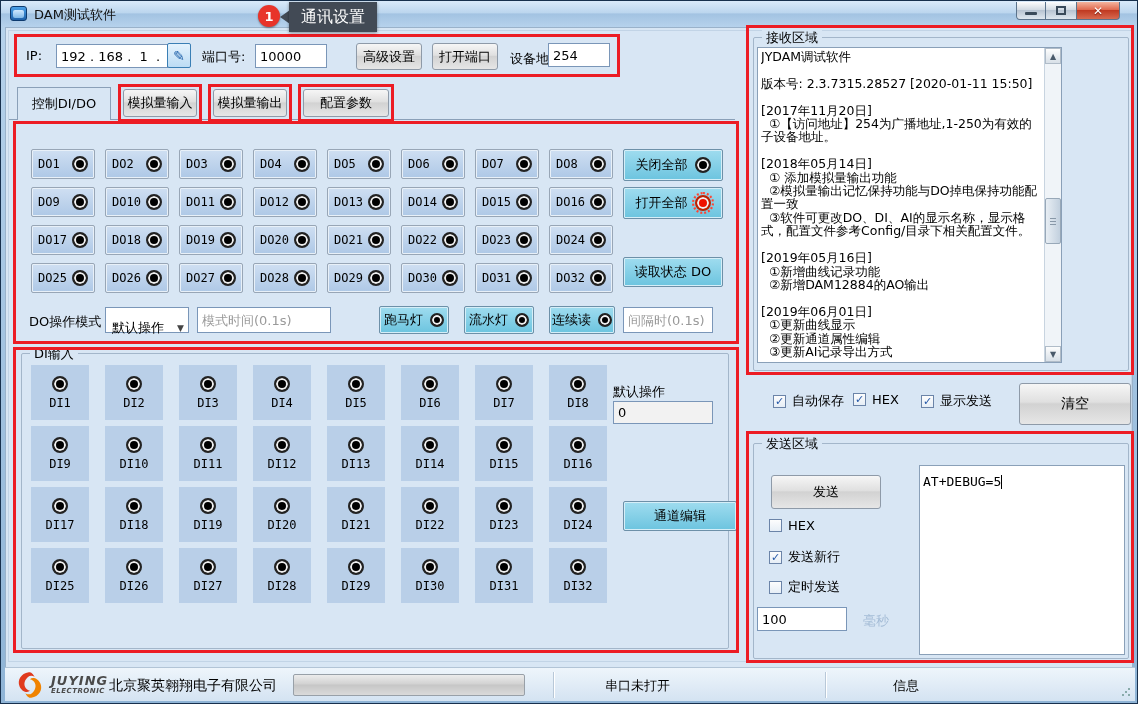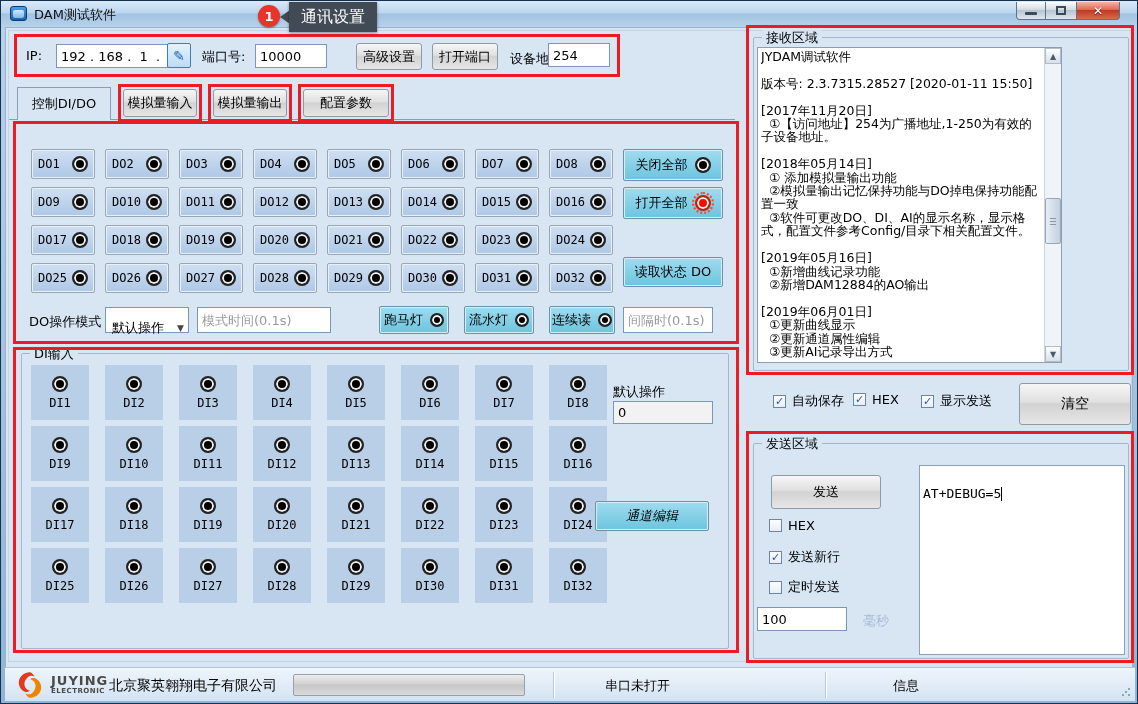--- a/index.html
+++ b/index.html
@@ -86,21 +86,21 @@
   .scroll-thumb { position:absolute; left:0; top:150px; width:16px; height:46px; background:linear-gradient(90deg,#e8eef4,#c2d0de);
                   border:1px solid #98a8b8; border-radius:2px; cursor:grab; }
   .scroll-thumb::after { content:""; position:absolute; left:4px; right:4px; top:19px; height:1px; background:#8898a8;
                   box-shadow:0 3px 0 #8898a8, 0 6px 0 #8898a8; }
 
   .checkbox { display:inline-flex; width:13px; height:13px; border:1px solid #6b84a8; background:linear-gradient(#fdfdfd,#e6eef6);
               align-items:center; justify-content:center; font-size:11px; font-weight:bold; color:#2458a8; cursor:pointer; flex:none; }
   .cb-row { position:absolute; display:flex; align-items:center; gap:6px; font-size:13px; }
 
   .send-text { position:absolute; left:918px; top:464px; width:206px; height:190px; background:#fff; border:1px solid #8aa0b8;
-               font-size:13px; font-family:"DejaVu Sans Mono","Liberation Mono",monospace; padding:20px 3px; }
+               font-size:13px; font-family:"DejaVu Sans Mono","Liberation Mono",monospace; padding:8px 3px; }
   .caret { display:inline-block; width:1px; height:14px; background:#000; vertical-align:text-bottom; }
 
   
   .statusbar { position:absolute; left:4px; top:666px; width:1130px; height:34px;
                background:linear-gradient(#eef5fb,#d4e3f2); border-top:1px solid #b2c4d6; }
   .sb-sep { position:absolute; top:4px; width:1px; height:26px; background:#b8c8d8; box-shadow:1px 0 0 #fff; }
   .progress { position:absolute; left:288px; top:6px; width:232px; height:22px; border:1px solid #98a0a8; border-radius:2px;
               background:linear-gradient(#ececec,#d2d2d2 45%,#c6c6c6 50%,#dadada); }
   .grip { position:absolute; right:4px; bottom:4px; width:10px; height:10px;
           background:radial-gradient(circle 1.5px at 2px 8px,#8aa 90%,transparent),
@@ -456,21 +456,21 @@
         <span class="di-label">DI31</span>
       </div>
       <div class="di-cell">
         <span class="led"></span>
         <span class="di-label">DI32</span>
       </div>
   </div>
 
   <span class="lbl" style="left:612px;top:382px;">默认操作</span>
   <input class="tinput" style="left: 612px; top: 400px; width: 100px; height: 23px; background: rgb(242, 242, 242);" value="0">
-  <div class="cyan-btn" style="left:594px;top:500px;width:114px;height:30px;font-style:italic;">
+  <div class="cyan-btn" style="left:622px;top:500px;width:114px;height:30px;">
     <span>通道编辑</span>
   </div>
 
   <div class="groupbox" style="left:752px;top:36px;width:376px;height:334px;">
     <span class="group-title">接收区域</span>
   </div>
   <div class="log-area">
     <div class="log-text">JYDAM调试软件
 
 版本号: 2.3.7315.28527 [2020-01-11 15:50]
@@ -537,21 +537,21 @@
   <span class="lbl" style="left:862px;top:611px;color:#a4bcd6;">毫秒</span>
   <div class="send-text">
     <span>AT+DEBUG=5</span><span class="caret"></span>
   </div>
 
   <div class="statusbar">
     <svg style="position:absolute;left:10px;top:3px;" width="30" height="28" viewBox="0 0 24 24">
       <path d="M11 1 C4 2 1 8 3 13 C5 18 10 19 12 17 C8 16 6 12 8 8 C10 4 13 3 16 5 C14 1 12 1 11 1 Z" fill="#e03a1e"></path>
       <path d="M13 23 C20 22 23 16 21 11 C19 6 14 5 12 7 C16 8 18 12 16 16 C14 20 11 21 8 19 C10 23 12 23 13 23 Z" fill="#f08300"></path>
     </svg>
-    <div style="position:absolute;left:46px;top:6px;">
+    <div style="position:absolute;left:46px;top:6px;font-style:italic;">
       <div class="logo-txt1">JUYING</div>
       <div class="logo-txt2">ELECTRONIC</div>
     </div>
     <span style="position:absolute;left:104px;top:9px;font-size:14px;">北京聚英翱翔电子有限公司</span>
     <div class="progress"></div>
     <div class="sb-sep" style="left:548px;"></div>
     <span style="position:absolute;left:600px;top:9px;">串口未打开</span>
     <div class="sb-sep" style="left:820px;"></div>
     <span style="position:absolute;left:888px;top:9px;">信息</span>
     <div class="grip"></div>

